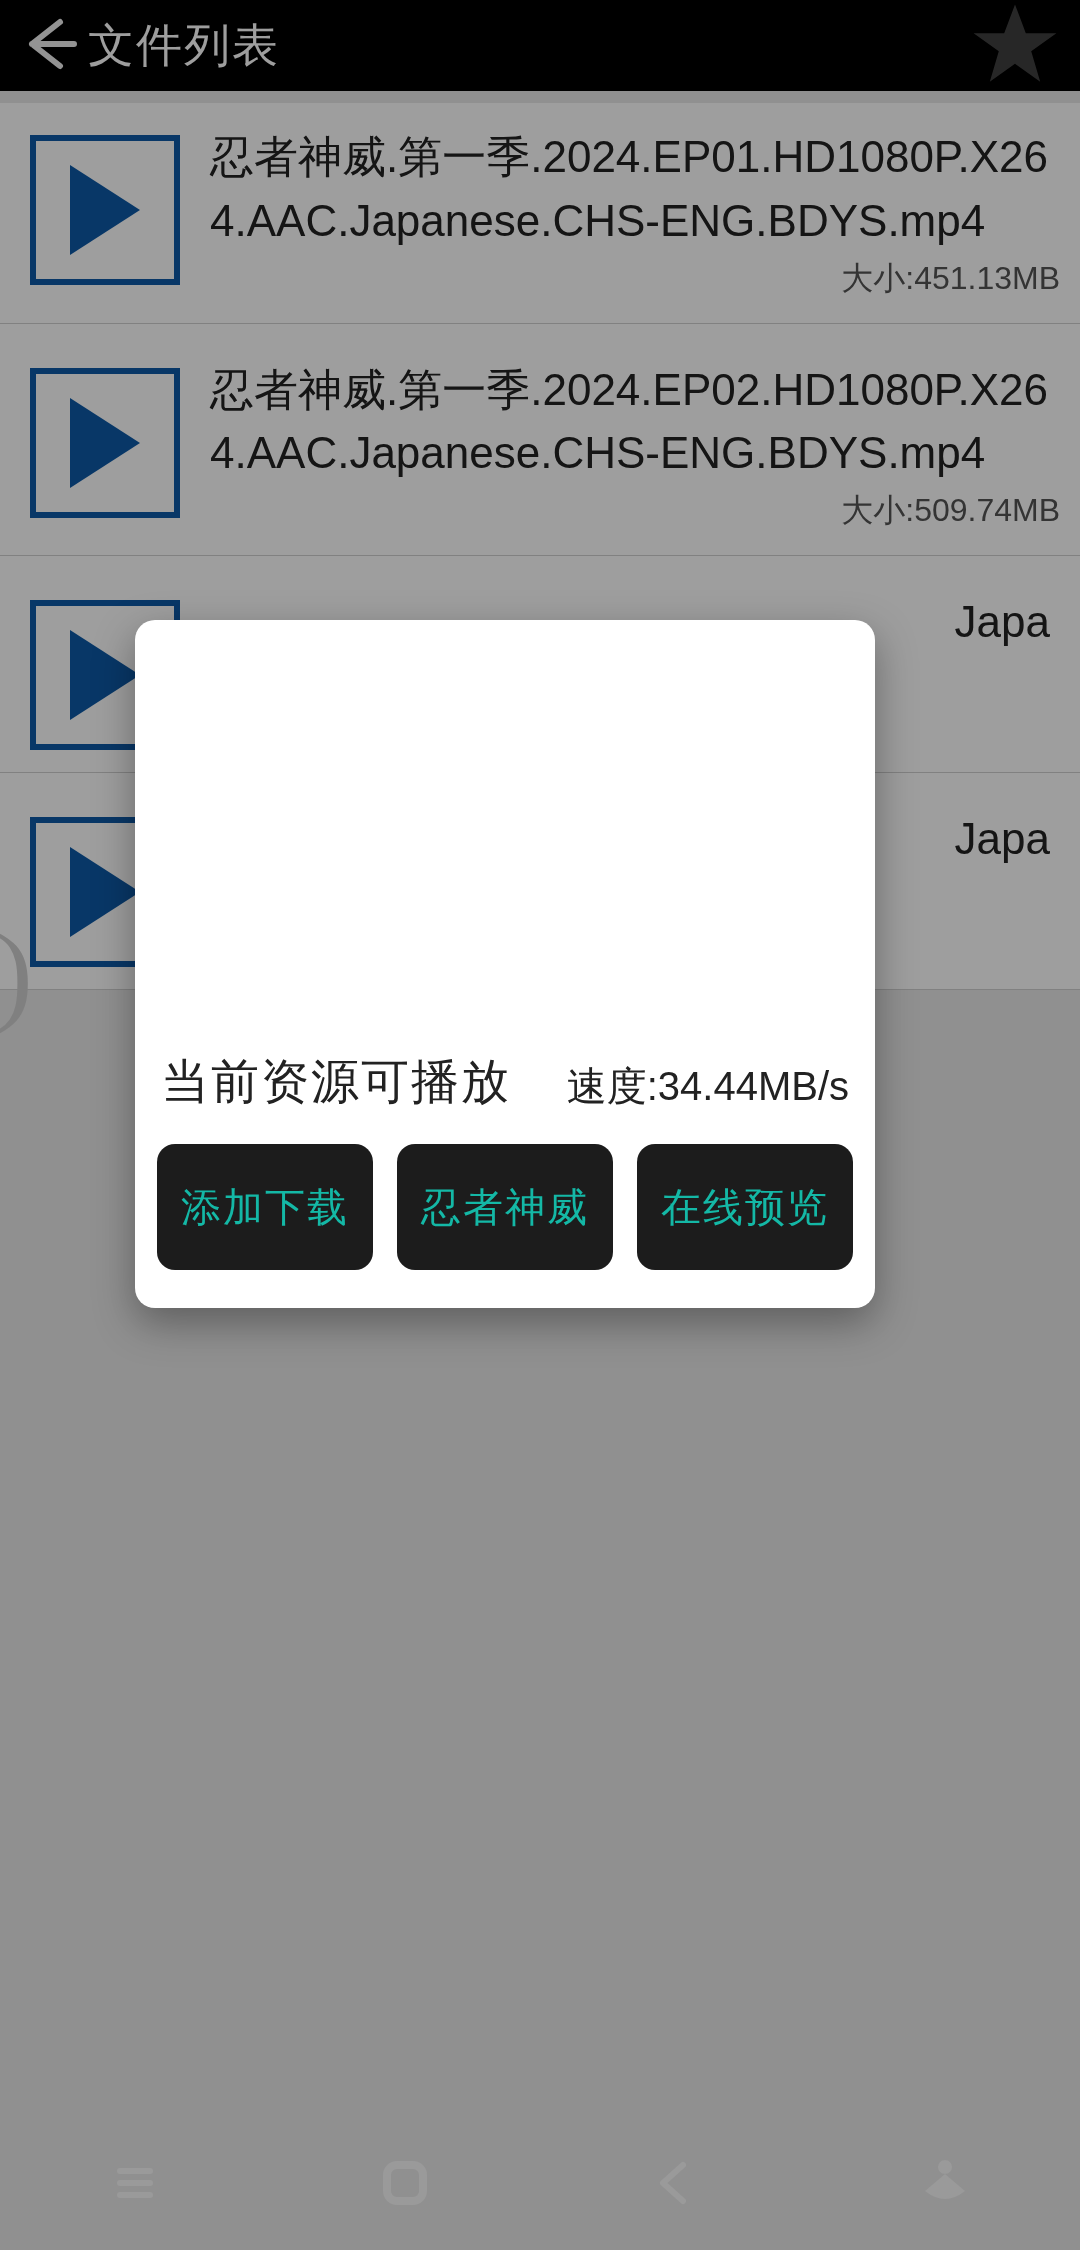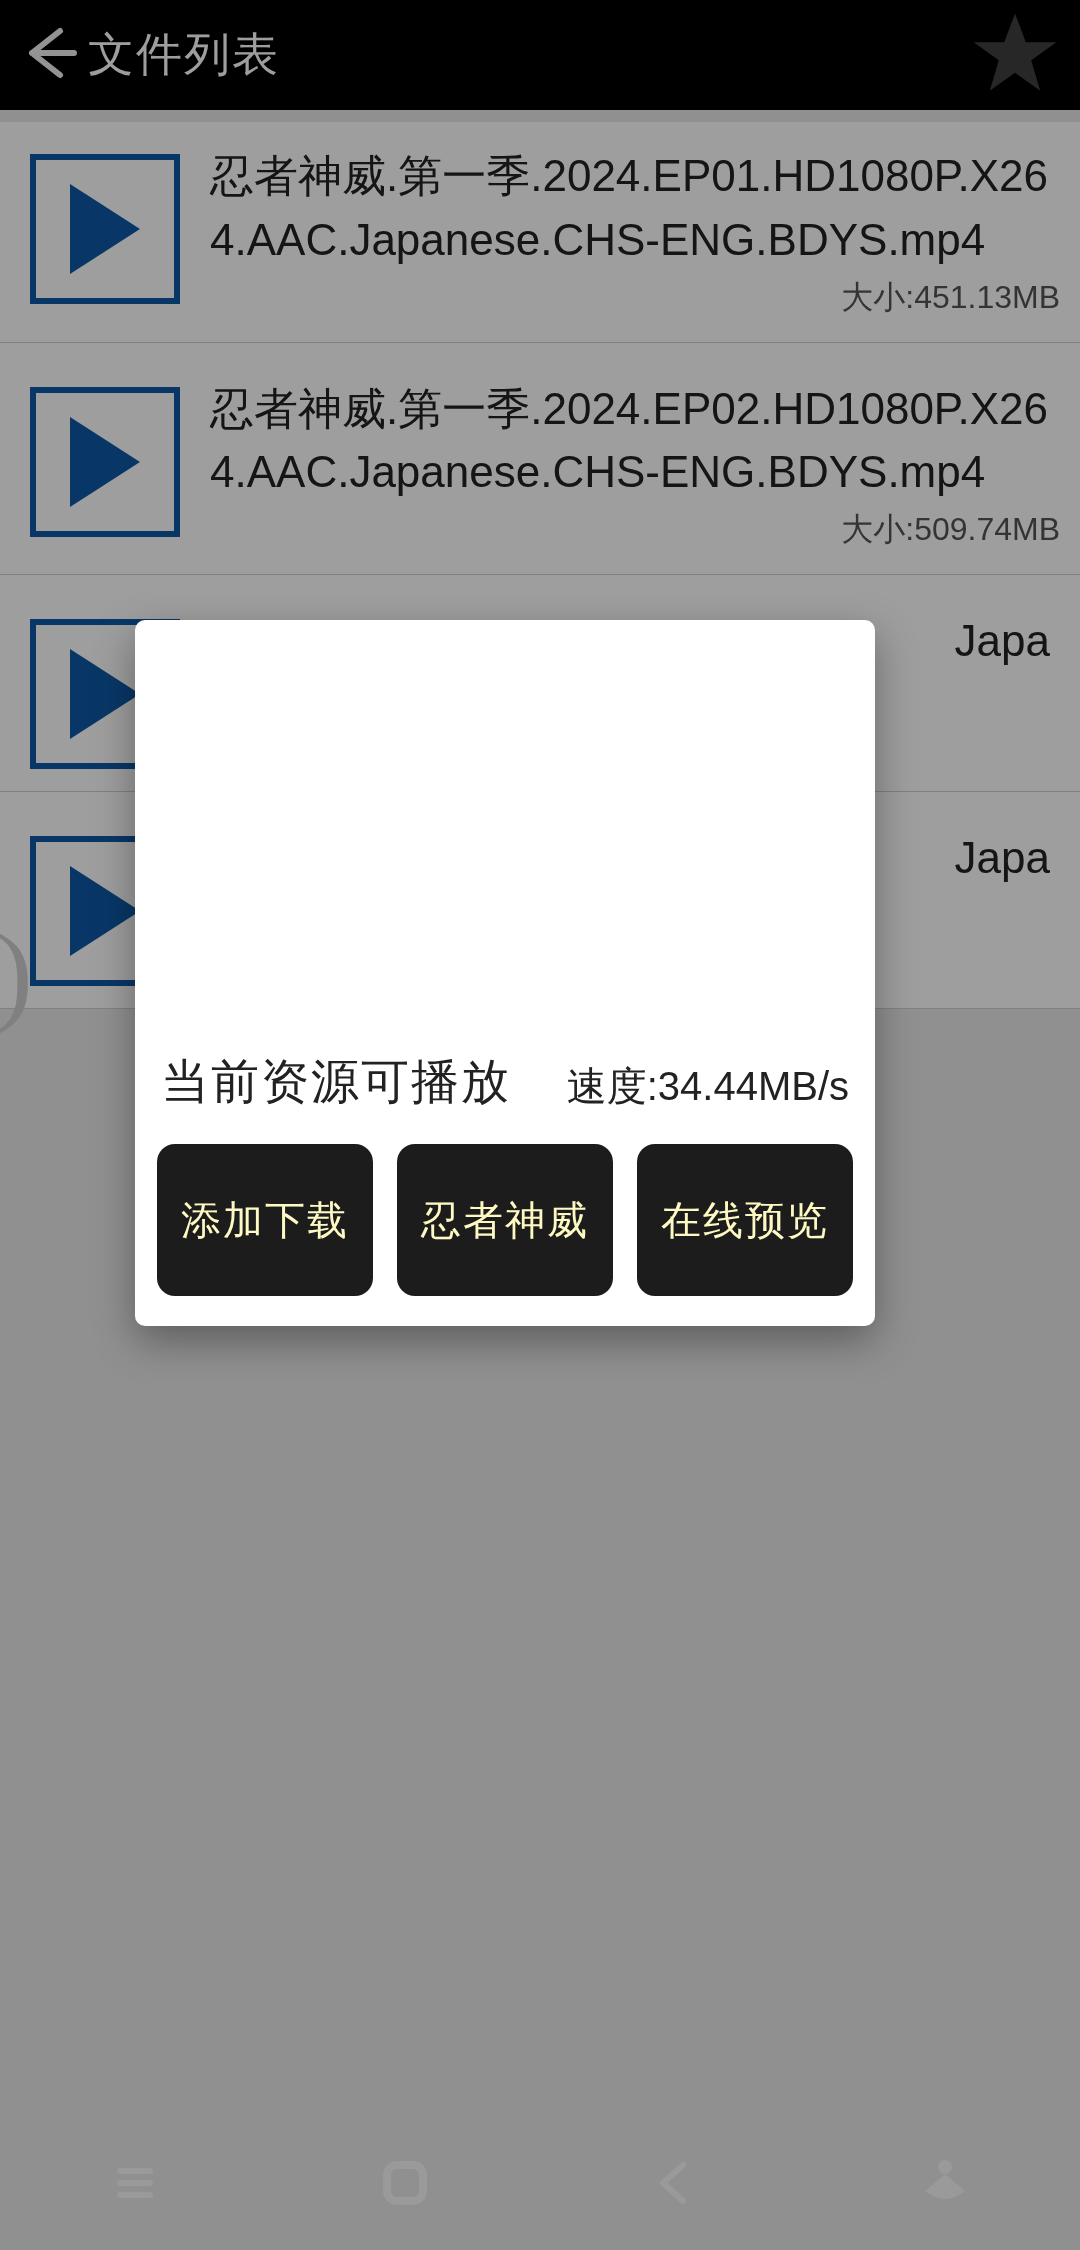--- a/index.html
+++ b/index.html
@@ -1,19 +1,19 @@
 <!DOCTYPE html>
 <html><head>
 <meta charset="utf-8">
 <style>
   * { margin:0; padding:0; box-sizing:border-box; font-family:"PingFang SC","Microsoft YaHei",sans-serif; }
   html,body { width:1080px; height:2250px; background:#e8e8e8; overflow:hidden; position:relative; }
 
   
-  .top-bar { height:110px; background:#000; display:flex; align-items:center; padding:0 20px; }
+  .top-bar { height:91px; background:#000; display:flex; align-items:center; padding:0 20px; }
   .top-bar .back svg { width:60px; height:60px; fill:none; stroke:#ededed; stroke-width:6; stroke-linecap:round; stroke-linejoin:round; }
   .top-bar .title { color:#fff; font-size:46px; margin-left:8px; letter-spacing:2px; }
   .top-bar .spacer { flex:1; }
   .top-bar .star svg { width:90px; height:90px; fill:#404040; }
 
   
   .file-list { background:#fff; }
   .file-row { display:flex; align-items:flex-start; padding:22px 20px 22px 30px; border-bottom:1px solid #d0d0d0;margin-top:12px; }
   .play-thumb { width:150px; height:150px; border:6px solid #0d5aa7; display:flex; align-items:center; justify-content:center; flex-shrink:0; margin-top:10px; }
   .play-thumb svg { width:80px; height:90px; fill:#0d5aa7; }
@@ -24,27 +24,27 @@
   
   .grey-fill { background:#e8e8e8; height:1200px; }
 
   
   .left-bracket { position:absolute; left:-4px; top:910px; font-size:110px; color:#cfcfcf; font-family:serif; }
 
   
   .dim { position:absolute; inset:0; background:rgba(0,0,0,.38); }
 
   
-  .dialog { position:absolute; left:135px; top:620px; width:740px; background:#fff; border-radius:10px; box-shadow:0 15px 40px rgba(0,0,0,.35); padding:0 22px 30px; }
+  .dialog { position:absolute; left:135px; top:620px; width:740px; background:#fff; border-radius:20px; box-shadow:0 15px 40px rgba(0,0,0,.35); padding:0 22px 38px; }
   .dialog-body { height:430px; }
   .dialog-status { display:flex; align-items:flex-end; justify-content:space-between; padding:0 4px 30px; }
   .dialog-status .playable { font-size:48px; color:#222; font-weight:500; letter-spacing:2px; }
   .dialog-status .speed { font-size:40px; color:#222; }
   .dialog-buttons { display:flex; gap:24px; }
-  .dlg-btn { flex:1; background:#1c1c1c; color:#fef9c3; font-size:40px; border:none; border-radius:18px; height:152px; display:flex; align-items:center; justify-content:center; letter-spacing:2px; }
+  .dlg-btn { flex:1; background:#1c1c1c; color:#14b8a6; font-size:40px; border:none; border-radius:18px; height:126px; display:flex; align-items:center; justify-content:center; letter-spacing:2px; }
 
   
   .navbar { position:absolute; left:0; right:0; bottom:0; height:130px; display:flex; align-items:center; justify-content:space-around; }
   .navbar .nav-btn svg { width:60px; height:60px; fill:none; stroke:#9a9a9a; stroke-width:6; stroke-linecap:round; stroke-linejoin:round; }
   .navbar .nav-btn.home svg { stroke-width:8; }
   .navbar .nav-btn.assistant svg { fill:#9a9a9a; stroke:none; }
 </style>
 </head>
 <body>
 

